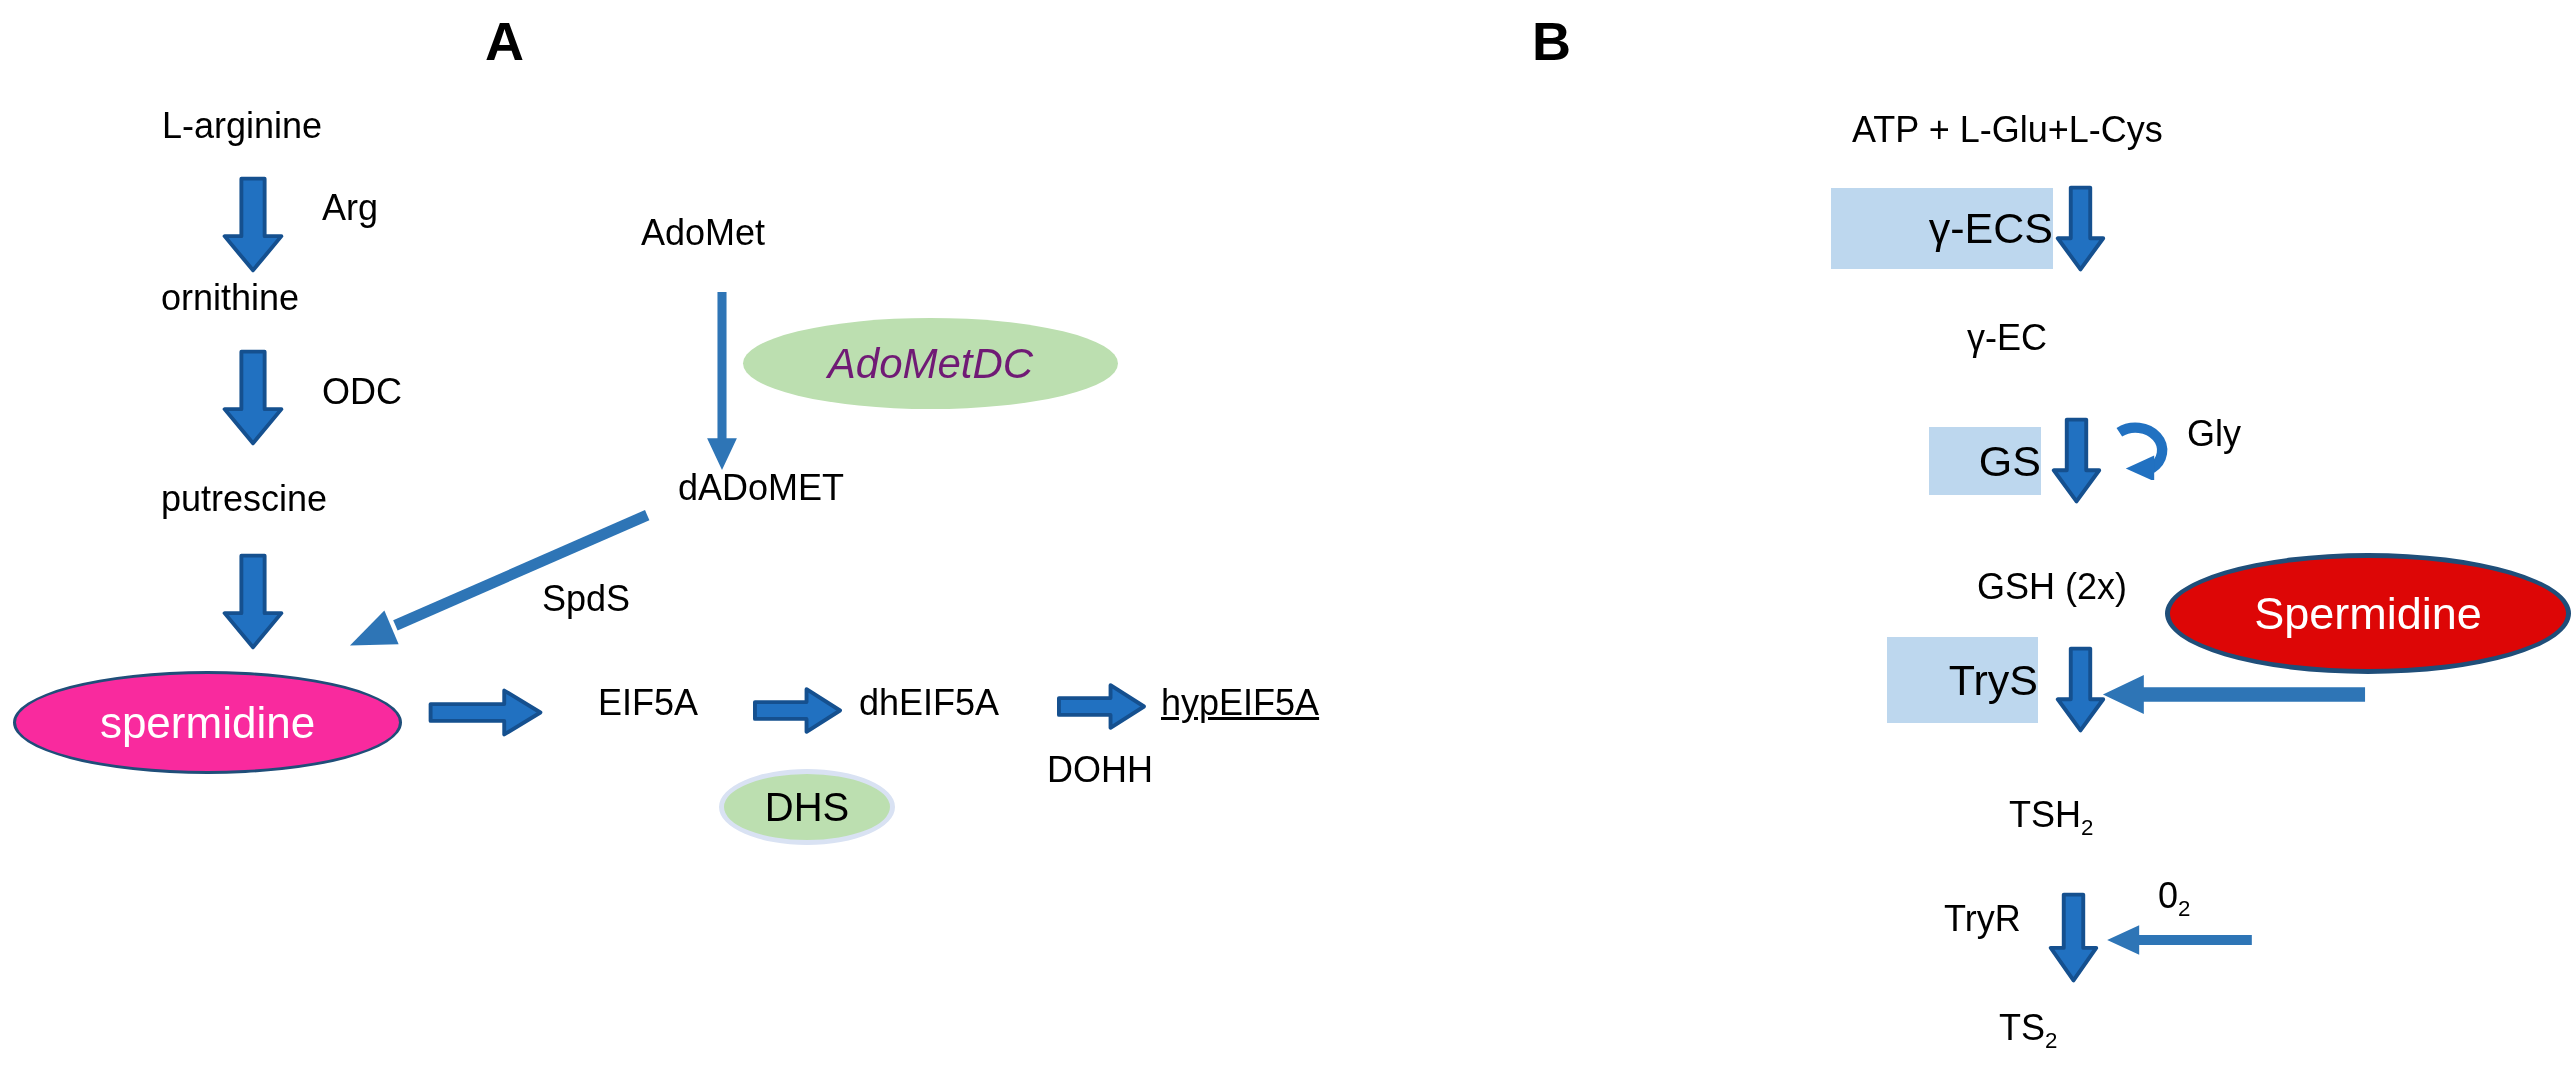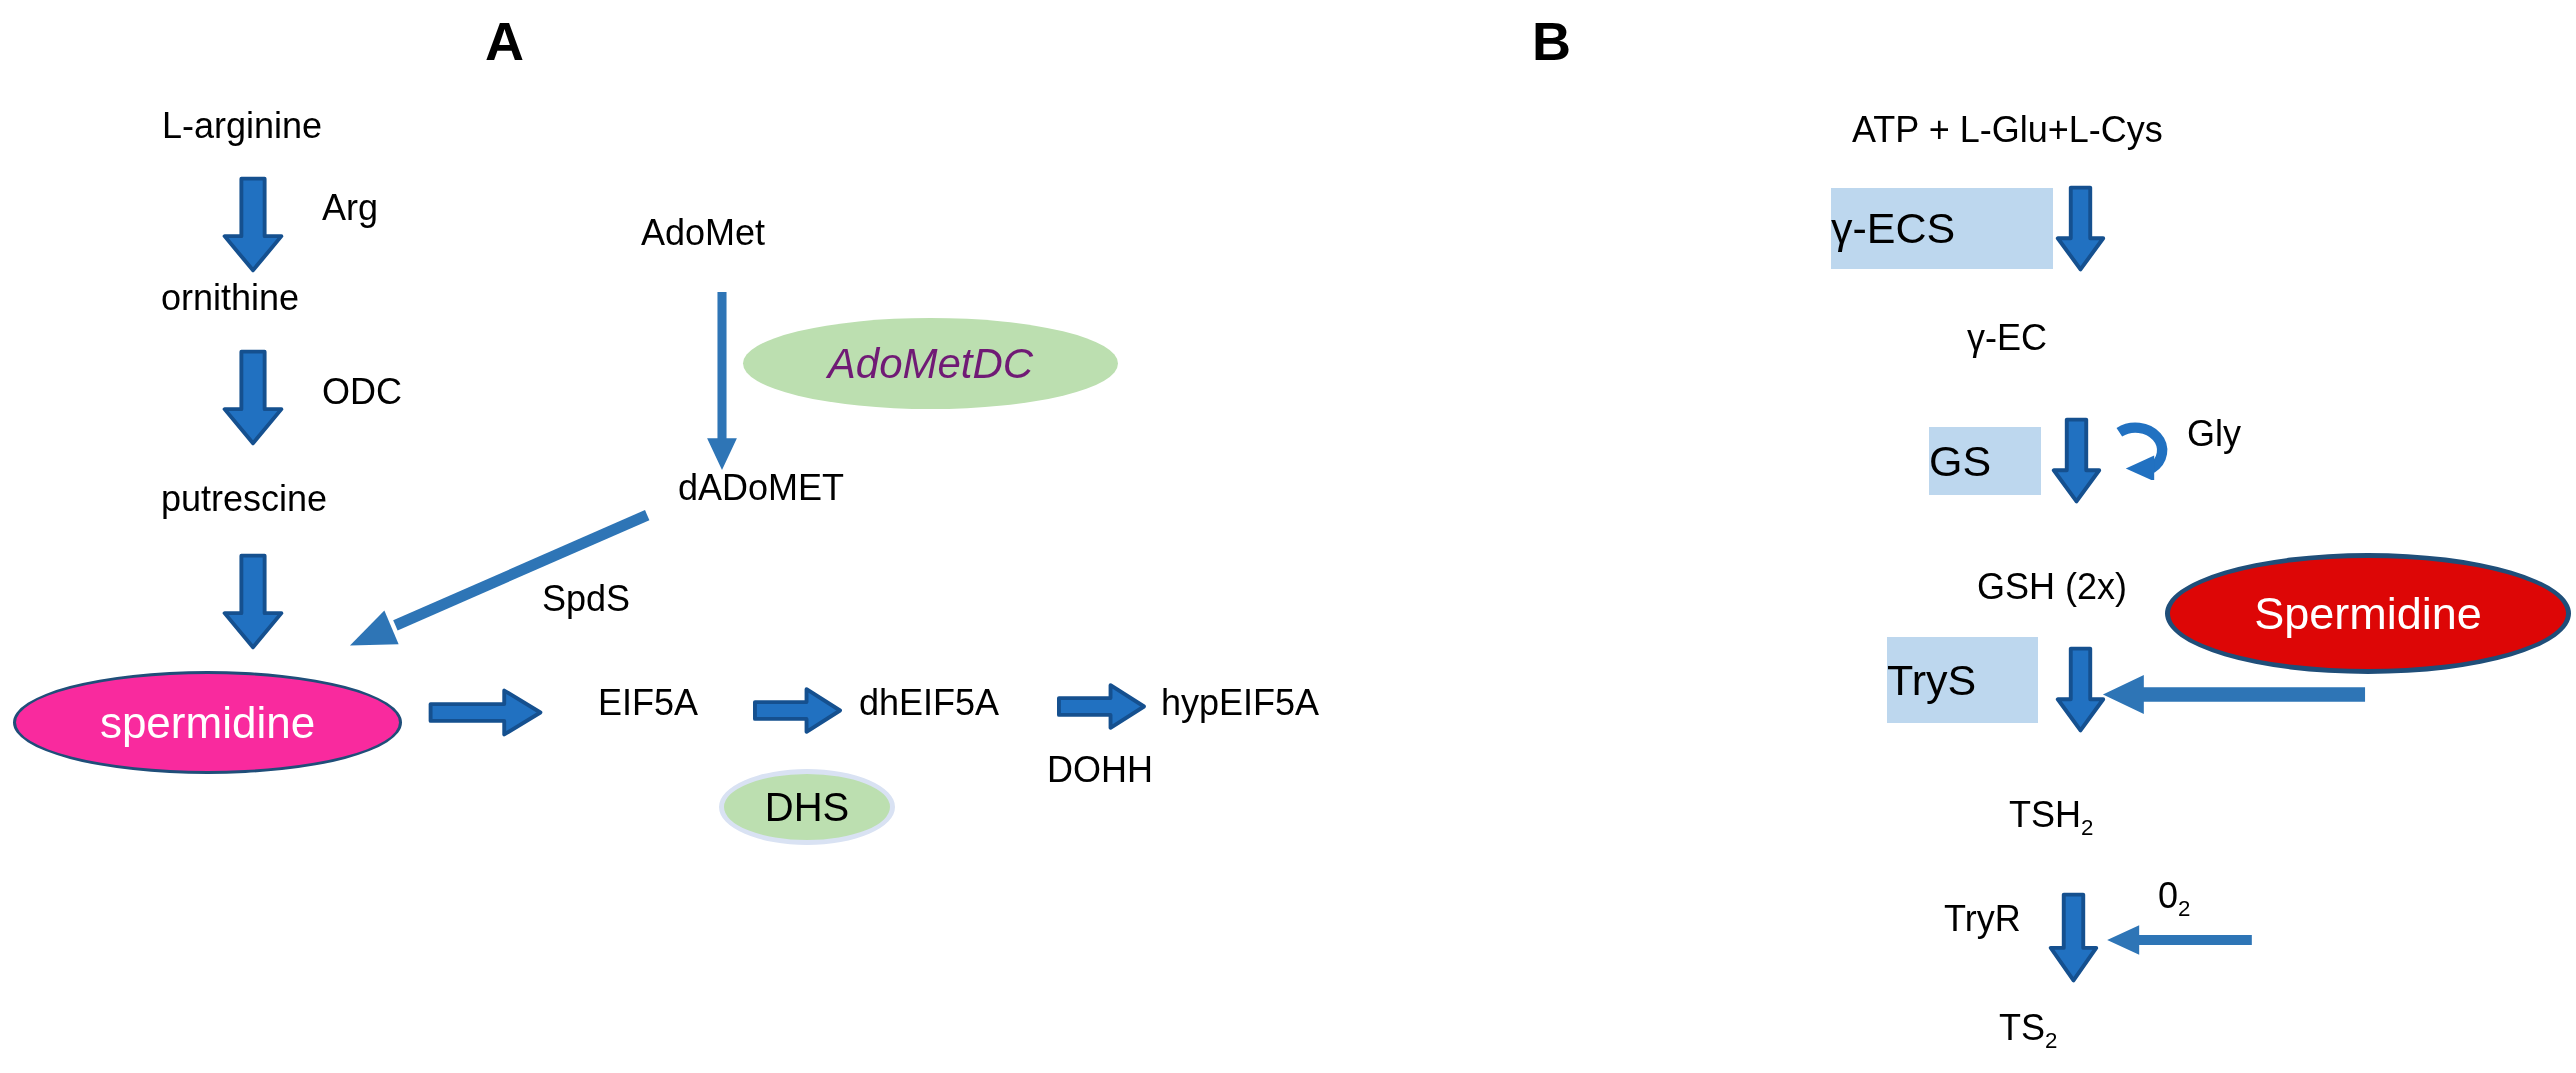--- a/index.html
+++ b/index.html
@@ -17,21 +17,21 @@
     color:#000;
     white-space:nowrap;
   }
   .panel-label{
     font-size:54px;
     font-weight:bold;
   }
   .box{
     position:absolute;
     background:var(--box-blue);
-    display:flex;align-items:center;justify-content:flex-start;
+    display:flex;align-items:center;justify-content:flex-end;
     font-size:43px;color:#000;
   }
   .ellipse{
     position:absolute;
     border-radius:50%;
     display:flex;align-items:center;justify-content:center;
   }
   .ellipse.green{ background:var(--ellipse-green); font-size:42px; color:#701a75;font-style:italic;}
   .ellipse.dhs{ background:var(--ellipse-green); border:5.8px solid var(--dhs-ring); font-size:40px; color:#000;}
   .ellipse.magenta{ background:var(--magenta); border:3.9px solid var(--navy-border); color:#fff; font-size:44px;}
@@ -97,21 +97,21 @@
   <svg style="left:752px;top:686px;" width="91" height="49" viewBox="0 0 140 76">
     <path d="M4 25 H84 V5 L136 38 L84 71 V51 H4 Z" fill="var(--arrow-fill)" stroke="var(--arrow-stroke)" stroke-width="6" stroke-linejoin="round"></path>
   </svg>
 
   <div class="txt" style="left:859px;top:685px;">dhEIF5A</div>
 
   <svg style="left:1056px;top:682px;" width="91" height="49" viewBox="0 0 140 76">
     <path d="M4 25 H84 V5 L136 38 L84 71 V51 H4 Z" fill="var(--arrow-fill)" stroke="var(--arrow-stroke)" stroke-width="6" stroke-linejoin="round"></path>
   </svg>
 
-  <div class="txt" style="left:1161px;top:685px;">hypEIF5A</div>
+  <div class="txt" style="left:1161px;top:685px;text-decoration:underline;">hypEIF5A</div>
 
   <div class="ellipse dhs" style="left:719px;top:769px;width:166px;height:66px;">
     <span>DHS</span>
   </div>
 
   <div class="txt" style="left:1047px;top:752px;">DOHH</div>
 
   <div class="txt panel-label" style="left:1532px;top:14.3px;">B</div>
 
   <div class="txt" style="left:1852px;top:112px;">ATP + L-Glu+L-Cys</div>

